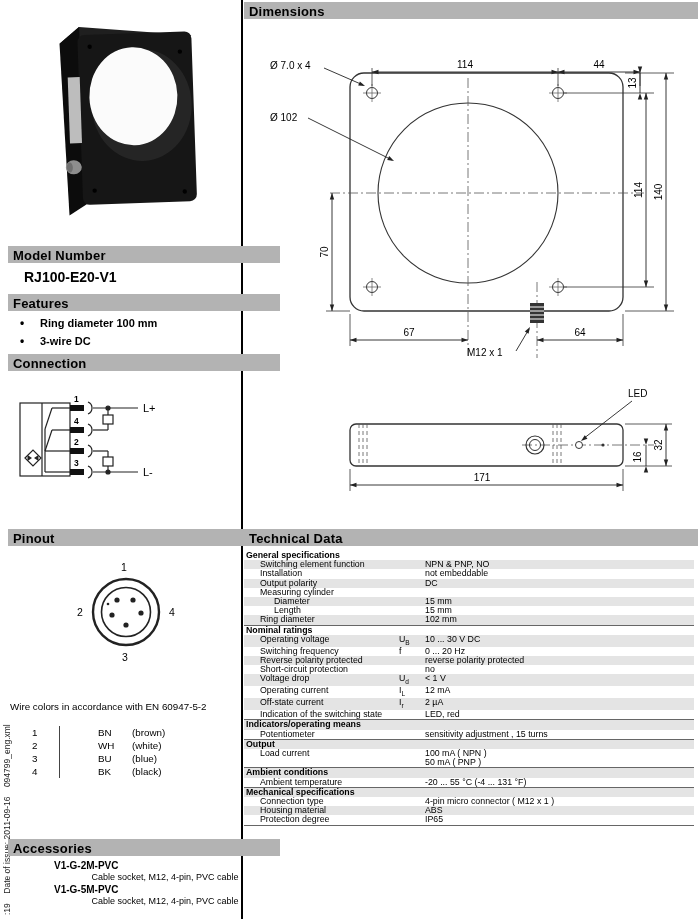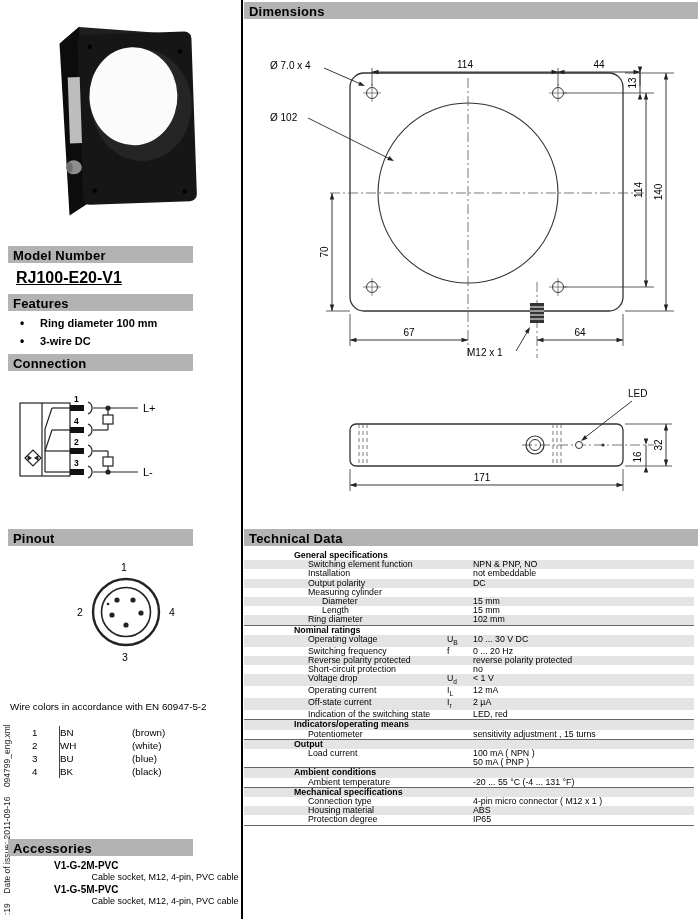--- a/index.html
+++ b/index.html
@@ -4,42 +4,42 @@
 <style>
   html,body{margin:0;padding:0;background:#fff;}
   .page{position:relative;width:698px;height:919px;background:#fff;overflow:hidden;
         font-family:"Liberation Sans","DejaVu Sans",sans-serif;color:#000;}
   .col-divider{position:absolute;left:241px;top:0;width:2px;height:919px;background:#000;}
   .rotated-note{position:absolute;left:2px;top:915px;transform:rotate(-90deg);transform-origin:0 0;
         white-space:pre;font-size:8.5px;color:#222;}
   .left-col{position:absolute;left:8px;top:0;width:226px;height:919px;}
   .right-col{position:absolute;left:242px;top:0;width:456px;height:919px;}
   .banner{position:absolute;height:17px;background:#b3b3b3;font-size:13px;font-weight:bold;
-        padding:2px 0 0 5px;box-sizing:border-box;width:185px;letter-spacing:.2px;}
+        padding:2px 0 0 5px;box-sizing:border-box;width:272px;letter-spacing:.2px;}
   .right-col .banner{left:2px;width:473px;}
   
   .product-photo{position:absolute;top:4px;left:14px;}
-  .model-value{position:absolute;top:269px;left:8px;font-size:16px;font-weight:bold;text-decoration:underline;}
+  .model-value{position:absolute;top:269px;left:16px;font-size:14px;font-weight:bold;}
   .features-list{position:absolute;top:317px;left:2px;font-size:11px;font-weight:bold;}
   .feat{position:relative;padding-left:30px;margin-bottom:6px;}
   .feat::before{content:"\2022";position:absolute;left:10px;top:-1px;font-size:12px;}
   .conn-svg{position:absolute;top:388px;left:0;}
   .pinout-svg{position:absolute;top:558px;left:0;}
   .wire-note{position:absolute;top:701px;left:2px;font-size:9.8px;}
   .wire-table{position:absolute;top:726px;left:2px;width:220px;}
   .wrow{display:grid;grid-template-columns:49px 73px auto;height:13px;font-size:9.8px;line-height:13px;}
   .wpin{padding-left:22px;}
-  .wcode{border-left:1px solid #444;box-sizing:border-box;}
+  .wcode{border-left:1px solid #444;padding-left:38px;box-sizing:border-box;}
   .acc-list{position:absolute;top:860px;left:2px;width:222px;margin-left:44px;}
   .acc-model{font-size:10px;font-weight:bold;line-height:12px;}
   .acc-desc{font-size:9px;line-height:10px;margin-bottom:2px;text-align:center;}
   
   .dims-svg{position:absolute;top:26px;left:0;}
   .tech-table{position:absolute;top:551px;left:2px;width:450px;border-bottom:1px solid #666;}
-  .trow{display:grid;grid-template-columns:155px 26px auto;font-size:8.8px;line-height:9.2px;min-height:9.2px;padding-left:48px;}
+  .trow{display:grid;grid-template-columns:155px 26px auto;font-size:8.8px;line-height:9.2px;min-height:9.2px;}
   .trow.shade{background:#e4e4e4;}
   .trow.sec{font-weight:bold;}
   .trow.bt{border-top:1px solid #666;}
   .tlabel{padding-left:16px;}
   .trow.sec .tlabel{padding-left:2px;}
   .tlabel.ind2{padding-left:30px;}
   .tsym sub{font-size:6.5px;}
   svg text{font-family:"Liberation Sans","DejaVu Sans",sans-serif;}
   .dimtxt{font-size:10px;fill:#000;}
   .pinlbl{font-size:10.5px;fill:#000;}

